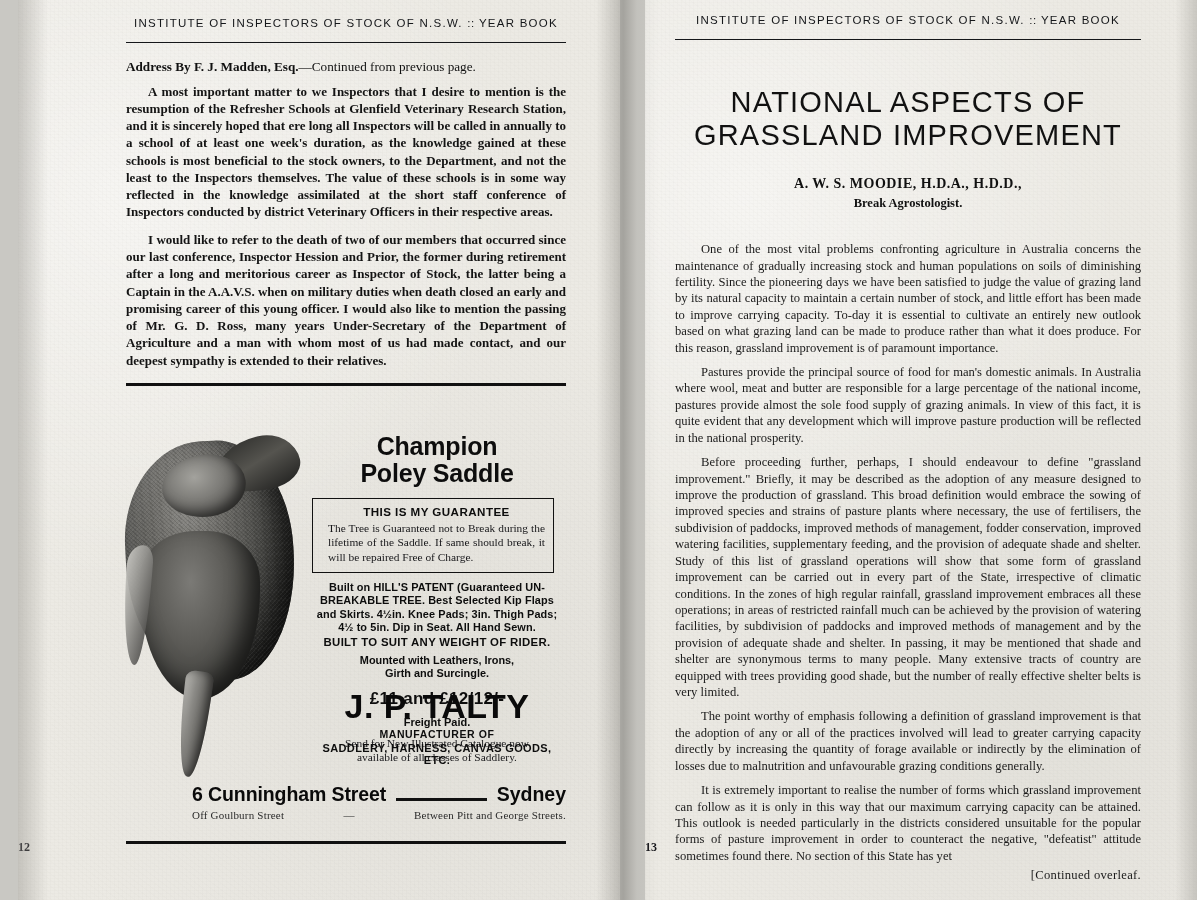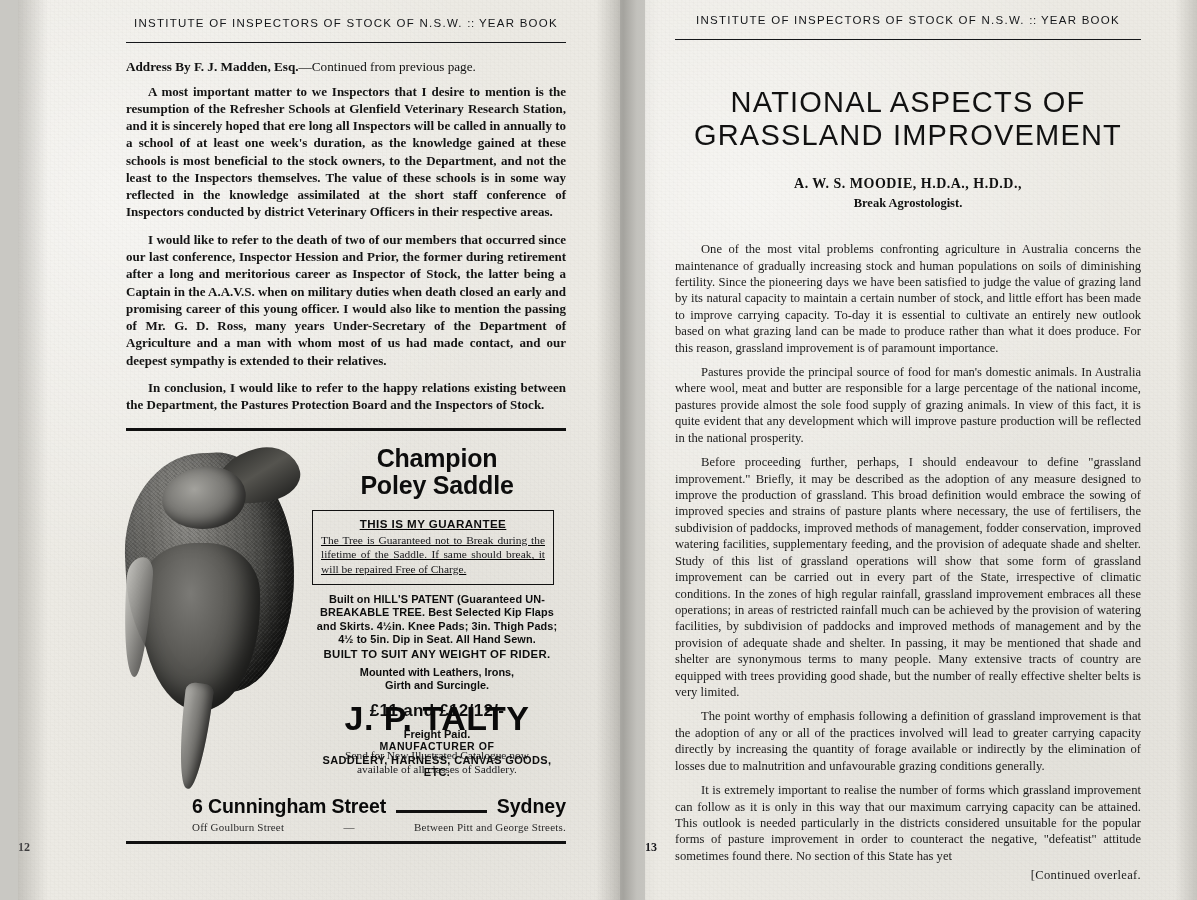--- a/index.html
+++ b/index.html
@@ -55,21 +55,21 @@
   .addr-line{font-size:13.2px;color:#111;margin:16px 0 7px 0;line-height:1.25;}
   .addr-line b{font-weight:bold;}
   .body-p{font-size:13px;line-height:1.33;color:#141414;
     text-align:justify;text-justify:inter-word;
     text-indent:22px;margin:0 0 10px 0;font-weight:bold;
     -webkit-font-smoothing:none;}
 
   .rule-thick{height:3px;background:#101010;margin:14px 0 0 0;}
 
   
-  .ad{position:absolute;left:108px;top:443px;width:440px;height:385px;}
+  .ad{position:absolute;left:108px;top:431px;width:440px;height:385px;}
 
   .saddle-img{position:absolute;left:-8px;top:4px;width:190px;height:350px;}
   .saddle-body{position:absolute;left:8px;top:6px;width:168px;height:240px;
      background:
        radial-gradient(ellipse at 38% 26%, #8d8c88 0%, #6e6d69 24%, #4a4a47 52%, #2b2b29 78%, #1d1d1c 100%);
      border-radius:48% 44% 42% 50% / 42% 46% 52% 50%;
      box-shadow:inset -14px -10px 26px rgba(0,0,0,.62),
                 inset 10px 8px 18px rgba(255,255,255,.10);
      transform:rotate(-3deg);}
   .saddle-flap{position:absolute;left:22px;top:96px;width:120px;height:168px;
@@ -98,21 +98,21 @@
   .saddle-halftone{position:absolute;inset:0;border-radius:inherit;
      opacity:.45;pointer-events:none;
      background-image:
        repeating-linear-gradient(45deg, rgba(0,0,0,.28) 0 1px, rgba(255,255,255,0) 1px 3px),
        repeating-linear-gradient(-45deg, rgba(255,255,255,.12) 0 1px, rgba(255,255,255,0) 1px 3px);}
 
   .ad-text{position:absolute;left:182px;top:0;width:258px;text-align:center;}
   .ad-headline{font-family:"Liberation Sans",sans-serif;font-weight:bold;
      font-size:25px;line-height:1.06;color:#0d0d0d;letter-spacing:-.2px;
      margin-top:2px;}
-  .guarantee{border:1.8px solid #111;margin:12px 12px 0 4px;padding:6px 8px 8px 8px;text-decoration:underline;}
+  .guarantee{border:1.8px solid #111;margin:12px 12px 0 4px;padding:6px 8px 8px 15px;}
   .guarantee-title{font-family:"Liberation Sans",sans-serif;font-weight:bold;
      font-size:11.6px;letter-spacing:.45px;color:#0d0d0d;margin-bottom:3px;}
   .guarantee-body{font-size:11.4px;line-height:1.26;color:#17171a;
      text-align:justify;text-justify:inter-word;}
   .spec{font-family:"Liberation Sans",sans-serif;font-weight:bold;
      font-size:10.9px;line-height:1.23;color:#0d0d0d;margin-top:8px;
      letter-spacing:.1px;}
   .spec .big{font-size:11.4px;letter-spacing:.3px;}
   .mounted{font-family:"Liberation Sans",sans-serif;font-weight:bold;
      font-size:10.9px;line-height:1.26;color:#0d0d0d;margin-top:5px;}
@@ -177,21 +177,20 @@
         <span class="sep">::</span>
         <span>YEAR BOOK</span>
       </div>
 
       <div class="addr-line">
         <b>Address By F. J. Madden, Esq.</b><span>—Continued from previous page.</span>
       </div>
 
       <p class="body-p">A most important matter to we Inspectors that I desire to mention is the resumption of the Refresher Schools at Glenfield Veterinary Research Station, and it is sincerely hoped that ere long all Inspectors will be called in annually to a school of at least one week's duration, as the knowledge gained at these schools is most beneficial to the stock owners, to the Department, and not the least to the Inspectors themselves. The value of these schools is in some way reflected in the knowledge assimilated at the short staff conference of Inspectors conducted by district Veterinary Officers in their respective areas.</p>
       <p class="body-p">I would like to refer to the death of two of our members that occurred since our last conference, Inspector Hession and Prior, the former during retirement after a long and meritorious career as Inspector of Stock, the latter being a Captain in the A.A.V.S. when on military duties when death closed an early and promising career of this young officer. I would also like to mention the passing of Mr. G. D. Ross, many years Under-Secretary of the Department of Agriculture and a man with whom most of us had made contact, and our deepest sympathy is extended to their relatives.</p>
-      <p class="body-p">In conclusion, I would like to refer to the happy relations existing between the Department, the Pastures Protection Board and the Inspectors of Stock.</p>
 
       <div class="rule-thick"></div>
     </div>
 
     <div class="ad">
 
       <div class="saddle-img">
         <div class="saddle-body">
           <div class="saddle-halftone"></div>
         </div>

